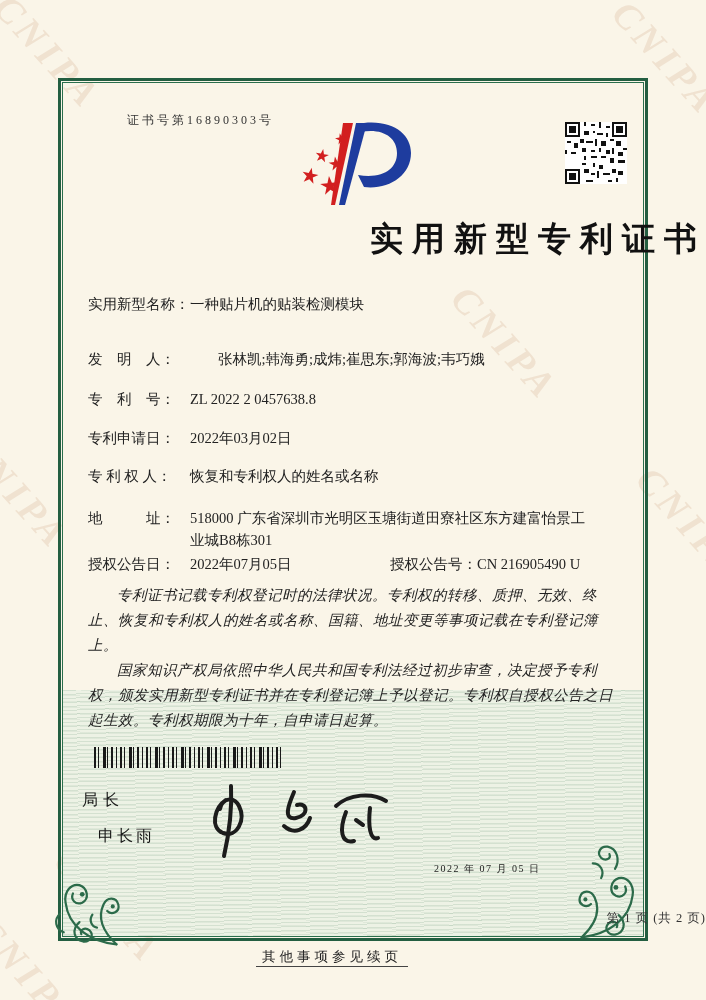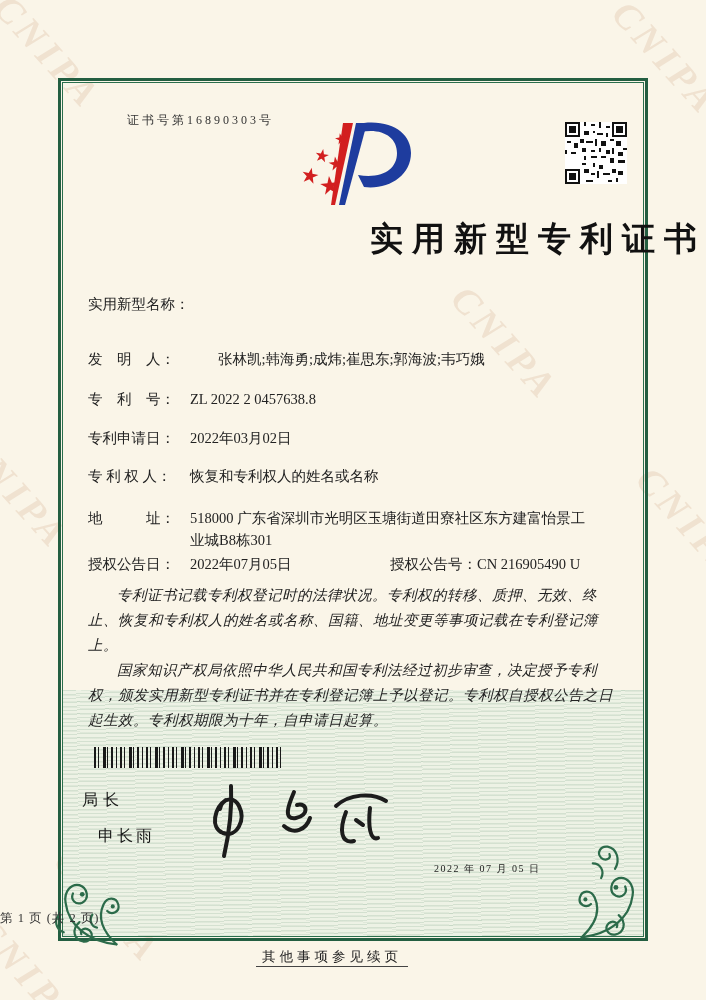--- a/index.html
+++ b/index.html
@@ -67,21 +67,21 @@
       #191919 13px 14px, rgba(0,0,0,0) 14px 17px,
       #191919 17px 19px, rgba(0,0,0,0) 19px 22px,
       #191919 22px 23px, rgba(0,0,0,0) 23px 26px);
   }
   
   .director-title{left:82px;top:790px;font-size:16px;letter-spacing:5px;color:#151515;}
   .director-name{left:98px;top:826px;font-size:16px;letter-spacing:3px;color:#151515;}
   .signature{left:196px;top:780px;width:212px;height:82px;}
   .grant-date-big{left:434px;top:862px;font-size:10px;letter-spacing:1.5px;color:#222;}
   
-  .page-info{left:0;top:910px;width:706px;text-align:left;font-size:12.5px;letter-spacing:1px;color:#333;}
+  .page-info{left:0;top:910px;width:706px;text-align:right;font-size:12.5px;letter-spacing:1px;color:#333;}
   .continuation{
     left:0;top:948px;width:664px;text-align:center;font-size:13.5px;letter-spacing:4px;color:#222;
   }
   .continuation span{border-bottom:1px solid #444;padding:0 6px 2px;}
   .orn-left{left:46px;top:874px;width:78px;height:74px;z-index:2;}
   .orn-right{left:578px;top:838px;width:74px;height:108px;z-index:2;transform:scaleX(-1);}
 </style>
 </head>
 <body>
 
@@ -193,20 +193,21 @@
   <use href="#star" fill="#d21f1f" transform="translate(36,37) scale(7) rotate(10)"></use>
   <use href="#star" fill="#d21f1f" transform="translate(50,45) scale(7.5) rotate(-8)"></use>
   <use href="#star" fill="#d21f1f" transform="translate(24,57) scale(8.5) rotate(12)"></use>
   <use href="#star" fill="#d21f1f" transform="translate(44,67) scale(10) rotate(-6)"></use>
 </svg>
 
 <div class="abs content title">实用新型专利证书</div>
 
 <div class="abs content row r1">
   <span class="lbl">实用新型名称：</span>
+  <span class="val">一种贴片机的贴装检测模块</span>
 </div>
 <div class="abs content row r2">
   <span class="lbl">发　明　人：</span>
   <span class="val">张林凯;韩海勇;成炜;崔思东;郭海波;韦巧娥</span>
 </div>
 <div class="abs content row r3">
   <span class="lbl">专　利　号：</span>
   <span class="val">ZL 2022 2 0457638.8</span>
 </div>
 <div class="abs content row r4">

